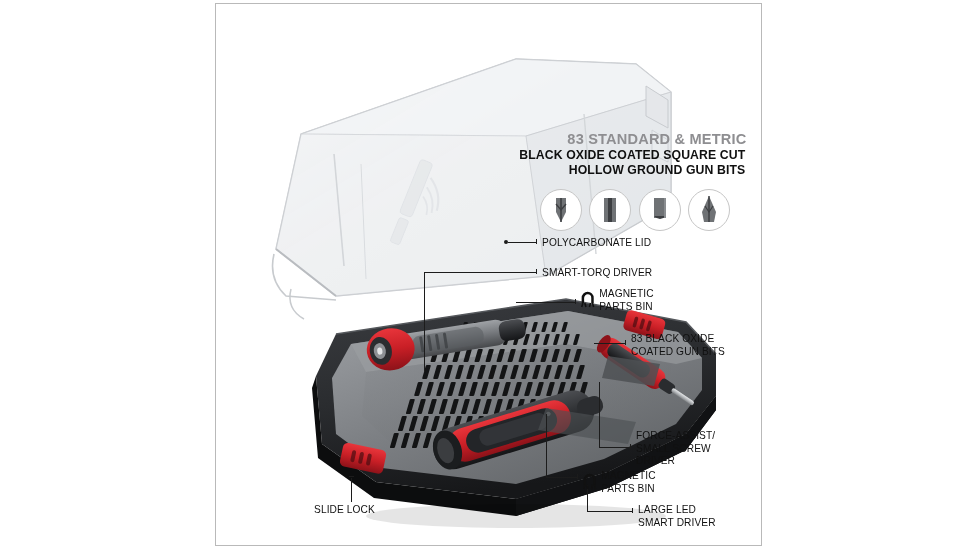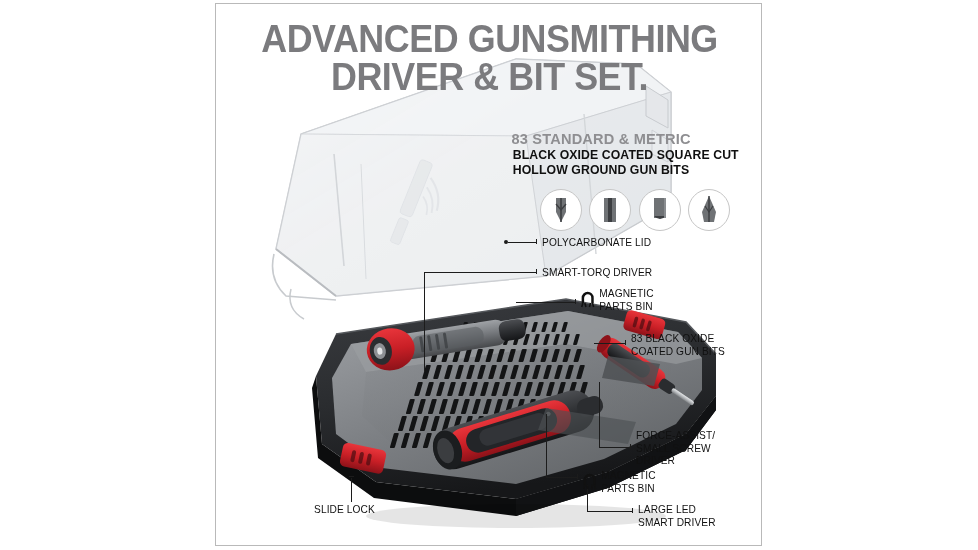--- a/index.html
+++ b/index.html
@@ -21,21 +21,21 @@
   .title{
     position:absolute;left:0;top:16px;width:547px;text-align:center;
     color:#7b7b7e;font-weight:bold;letter-spacing:-0.5px;
     font-family:"Liberation Sans", sans-serif;
     line-height:0.98;
   }
   .title .l1{display:block;font-size:39px;transform:scaleX(0.92);}
   .title .l2{display:block;font-size:39px;transform:scaleX(0.92);}
 
   
-  .specs{position:absolute;left:288px;top:126px;width:250px;text-align:left;}
+  .specs{position:absolute;left:288px;top:126px;width:250px;text-align:right;}
   .specs .s1{font-size:15.5px;font-weight:bold;color:#8e8e91;letter-spacing:0.2px;
              transform:scaleX(0.94);display:block;line-height:1.12;}
   .specs .s2,.specs .s3{font-size:13.2px;font-weight:bold;color:#101010;
              letter-spacing:0.1px;transform:scaleX(0.93);display:block;line-height:1.14;}
 
   
   .bitrow{position:absolute;left:324px;top:185px;width:190px;display:flex;
           justify-content:space-between;}
   .bitcircle{width:40px;height:40px;border-radius:50%;border:1px solid #c6c6c6;
              position:relative;overflow:hidden;background:#fff;}
@@ -355,24 +355,20 @@
       </g>
 
       <g fill="#4e5154" opacity="0.85">
         <path d="M392 352 L444 360 L438 382 L386 374 Z"></path>
         <path d="M330 404 L420 418 L412 440 L322 426 Z" opacity="0.75"></path>
       </g>
 
       <ellipse cx="300" cy="512" rx="150" ry="12" fill="#000" opacity="0.10"></ellipse>
     </svg>
 
-    <div class="title">
-      <span class="l1">ADVANCED GUNSMITHING</span>
-      <span class="l2">DRIVER &amp; BIT SET.</span>
-    </div>
 
     <div class="specs">
       <span class="s1">83 STANDARD &amp; METRIC</span>
       <span class="s2">BLACK OXIDE COATED SQUARE CUT</span>
       <span class="s3">HOLLOW GROUND GUN BITS</span>
     </div>
 
     <div class="bitrow">
       <div class="bitcircle">
         <svg width="40" height="40" viewBox="0 0 40 40">

